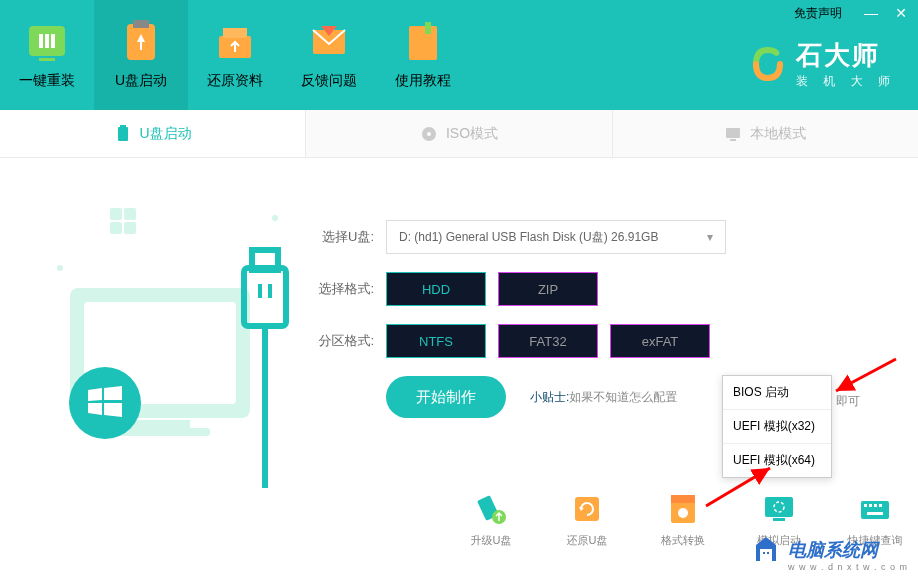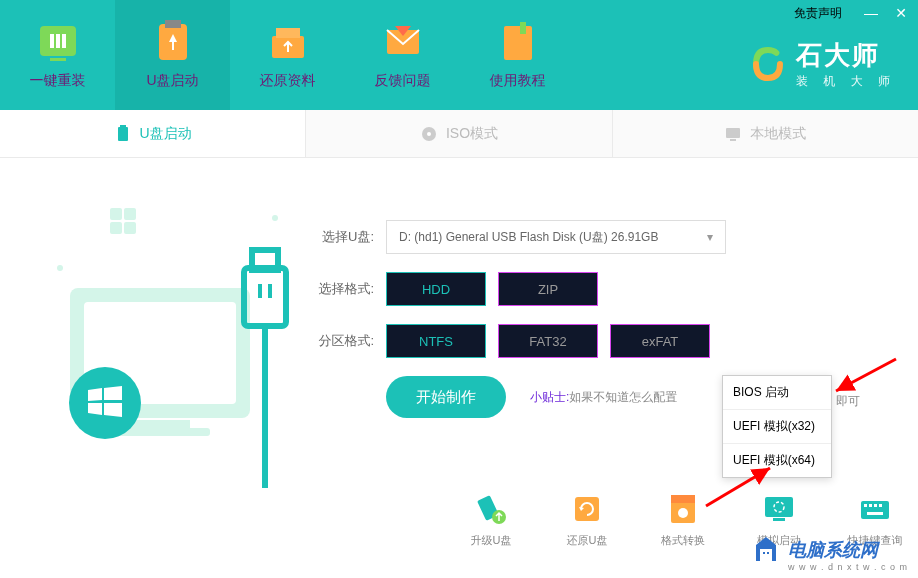--- a/index.html
+++ b/index.html
@@ -3,21 +3,21 @@
   <meta charset="utf-8">
   <style>
     * { margin: 0; padding: 0; box-sizing: border-box; font-family: "Microsoft YaHei", sans-serif; }
     body { width: 918px; height: 578px; background: #fff; position: relative; overflow: hidden; }
     
     .header { height: 110px; background: #1cc1b7; display: flex; align-items: stretch; position: relative; }
     .window-controls { position: absolute; top: 4px; right: 8px; display: flex; gap: 12px; align-items: center; }
     .disclaimer { color: #000000; font-size: 12px; cursor: pointer; margin-right: 8px; }
     .win-btn { width: 18px; height: 18px; display: flex; align-items: center; justify-content: center; color: #fff; cursor: pointer; font-size: 14px; }
     
-    .nav-item { width: 115px; display: flex; flex-direction: column; align-items: center; justify-content: center; color: #701a75; cursor: pointer; gap: 8px; }
+    .nav-item { width: 94px; display: flex; flex-direction: column; align-items: center; justify-content: center; color: #000000; cursor: pointer; gap: 8px; }
     .nav-item.active { background: #17b3a9; }
     .nav-icon { width: 44px; height: 44px; display: flex; align-items: center; justify-content: center; }
     .nav-label { font-size: 14px; }
     
     .brand { margin-left: auto; display: flex; align-items: center; padding-right: 22px; padding-top: 18px; gap: 8px; }
     .brand-logo { width: 40px; height: 40px; }
     .brand-text { display: flex; flex-direction: column; color: #fff; }
     .brand-title { font-size: 26px; font-weight: bold; letter-spacing: 2px; }
     .brand-sub { font-size: 12px; letter-spacing: 6px; opacity: 0.9; }
     
@@ -37,21 +37,21 @@
     .form-label { width: 64px; text-align: right; font-size: 13px; color: #666; }
     .select-usb { flex: 1; max-width: 340px; height: 34px; border: 1px solid #ddd; display: flex; align-items: center; padding: 0 12px; font-size: 12px; font-family: monospace; color: #666; position: relative; cursor: pointer; }
     .select-caret { position: absolute; right: 12px; color: #999; }
     
     .opt-btn { width: 100px; height: 34px; border: 1px solid #d946ef; background: #0f172a; cursor: pointer; color: #999; font-size: 13px; display: flex; align-items: center; justify-content: center; }
     .opt-btn.selected { border-color: #1cc1b7; color: #1cc1b7; }
     
     .action-row { margin-top: 10px; margin-left: 76px; display: flex; align-items: center; gap: 24px; }
     .start-btn { width: 120px; height: 42px; background: #1cc1b7; color: #fff; border: none; border-radius: 21px; font-size: 15px; cursor: pointer; }
     .tip { font-size: 12px; color: #888; }
-    .tip-label { color: #6d28d9; }
+    .tip-label { color: #0c4a6e; }
     
     .bottom-tools { position: absolute; bottom: 30px; right: 10px; display: flex; gap: 30px; }
     .tool { display: flex; flex-direction: column; align-items: center; gap: 6px; cursor: pointer; width: 66px; }
     .tool-icon { width: 36px; height: 36px; }
     .tool-label { font-size: 11px; color: #888; white-space: nowrap; }
     
     .popup { position: absolute; background: #fff; border: 1px solid #ccc; box-shadow: 0 2px 8px rgba(0,0,0,0.15); width: 110px; }
     .popup-item { padding: 8px 10px; font-size: 12px; color: #000000; cursor: pointer; border-bottom: 1px solid #eee; }
     .popup-item:last-child { border-bottom: none; }
     

